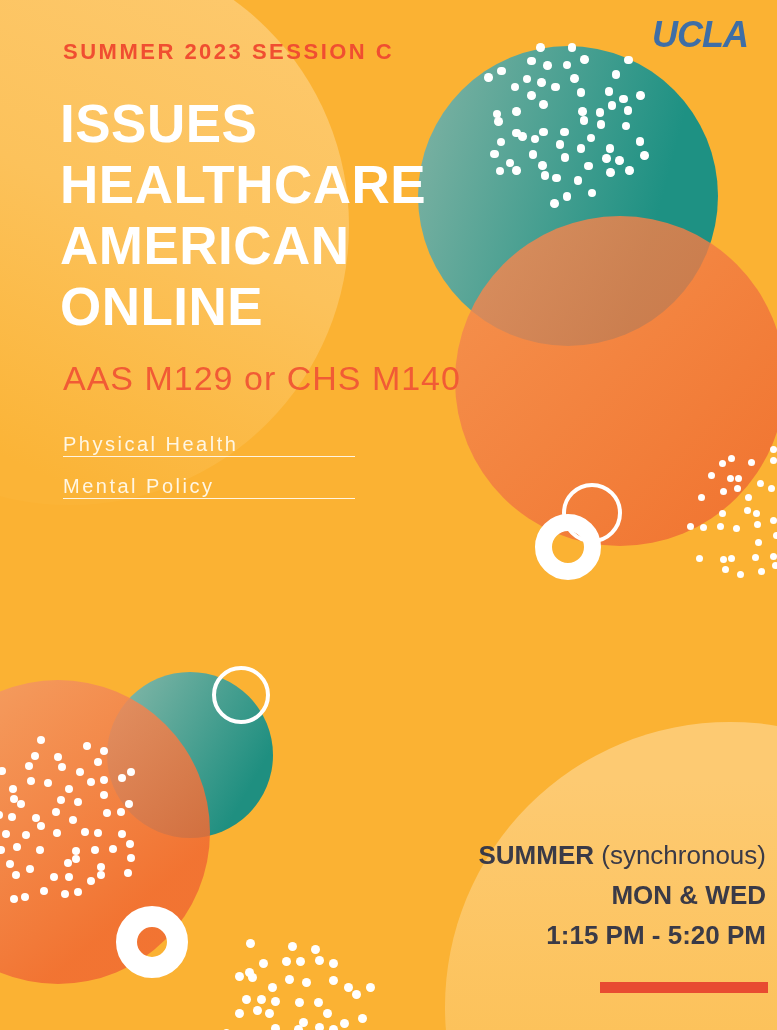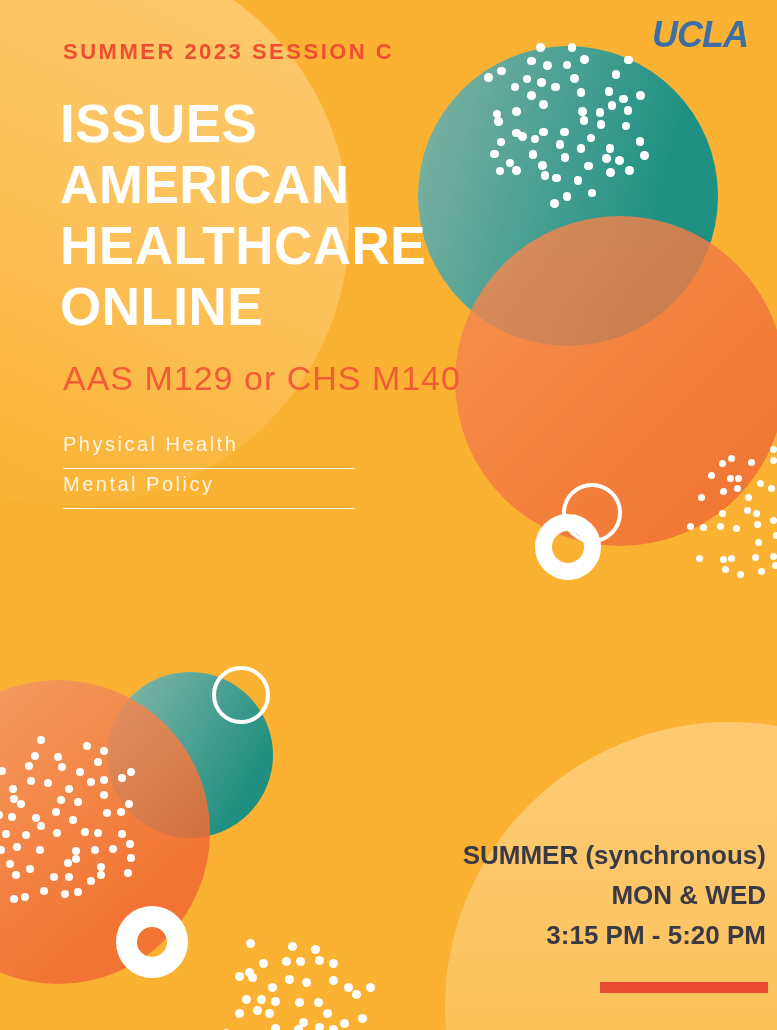--- a/index.html
+++ b/index.html
@@ -75,32 +75,32 @@
   .course-code{
     left:63px;top:358px;
     font-size:34px;font-weight:400;letter-spacing:1px;
     line-height:40px;color:#F15B35;
   }
   .topics{
     left:63px;top:432px;width:292px;
   }
   .topic-row{
     border-bottom:1.5px solid rgba(255,255,255,.85);
-    padding-bottom:12px;margin-bottom:3px;
+    padding-bottom:0;margin-bottom:17px;
   }
   .topic-row span{
     font-size:20px;font-weight:400;letter-spacing:2.5px;
     line-height:24px;color:#FFF6E3;
   }
   .schedule{
     top:835px;right:11px;width:420px;
     text-align:right;color:#3A3A47;line-height:40px;font-size:26px;
   }
   .schedule .b{font-weight:bold;}
-  .schedule .light{font-weight:700;}
+  .schedule .light{font-weight:400;}
   .accent-bar{
     top:982px;right:9px;width:168px;height:11px;
     background:#E84B31;
   }
 </style>
 </head>
 <body>
 
 <div class="abs circle blob-top-left"></div>
 <div class="abs circle light-circle-br"></div>
@@ -317,35 +317,35 @@
     <div class="dot" style="height: 9px; width: 9px; left: 294.493px; top: 1024.83px; background: rgb(255, 255, 255);"></div>
     <div class="dot" style="height: 9px; width: 9px; left: 315.434px; top: 1022.83px; background: rgb(255, 255, 255);"></div>
     <div class="dot" style="height: 9px; width: 9px; left: 329.167px; top: 1025.39px; background: rgb(255, 255, 255);"></div>
   </div>
 
 <div class="abs eyebrow">SUMMER 2023 SESSION C</div>
 <div class="abs logo">UCLA</div>
 
 <div class="abs title">
   <div>ISSUES</div>
+  <div>HEALTHCARE</div>
   <div>AMERICAN</div>
-  <div>HEALTHCARE</div>
   <div>ONLINE</div>
 </div>
 
 <div class="abs course-code">AAS M129 or CHS M140</div>
 
 <div class="abs topics">
   <div class="topic-row">
     <span>Physical Health</span>
   </div>
   <div class="topic-row">
     <span>Mental Policy</span>
   </div>
 </div>
 
 <div class="abs schedule">
   <div><span class="b">SUMMER</span><span class="light"> (synchronous)</span></div>
   <div class="b">MON &amp; WED</div>
-  <div class="b">3:15 PM - 5:20 PM</div>
+  <div class="b">1:15 PM - 5:20 PM</div>
 </div>
 
 <div class="abs accent-bar"></div>
 
 </body></html>

